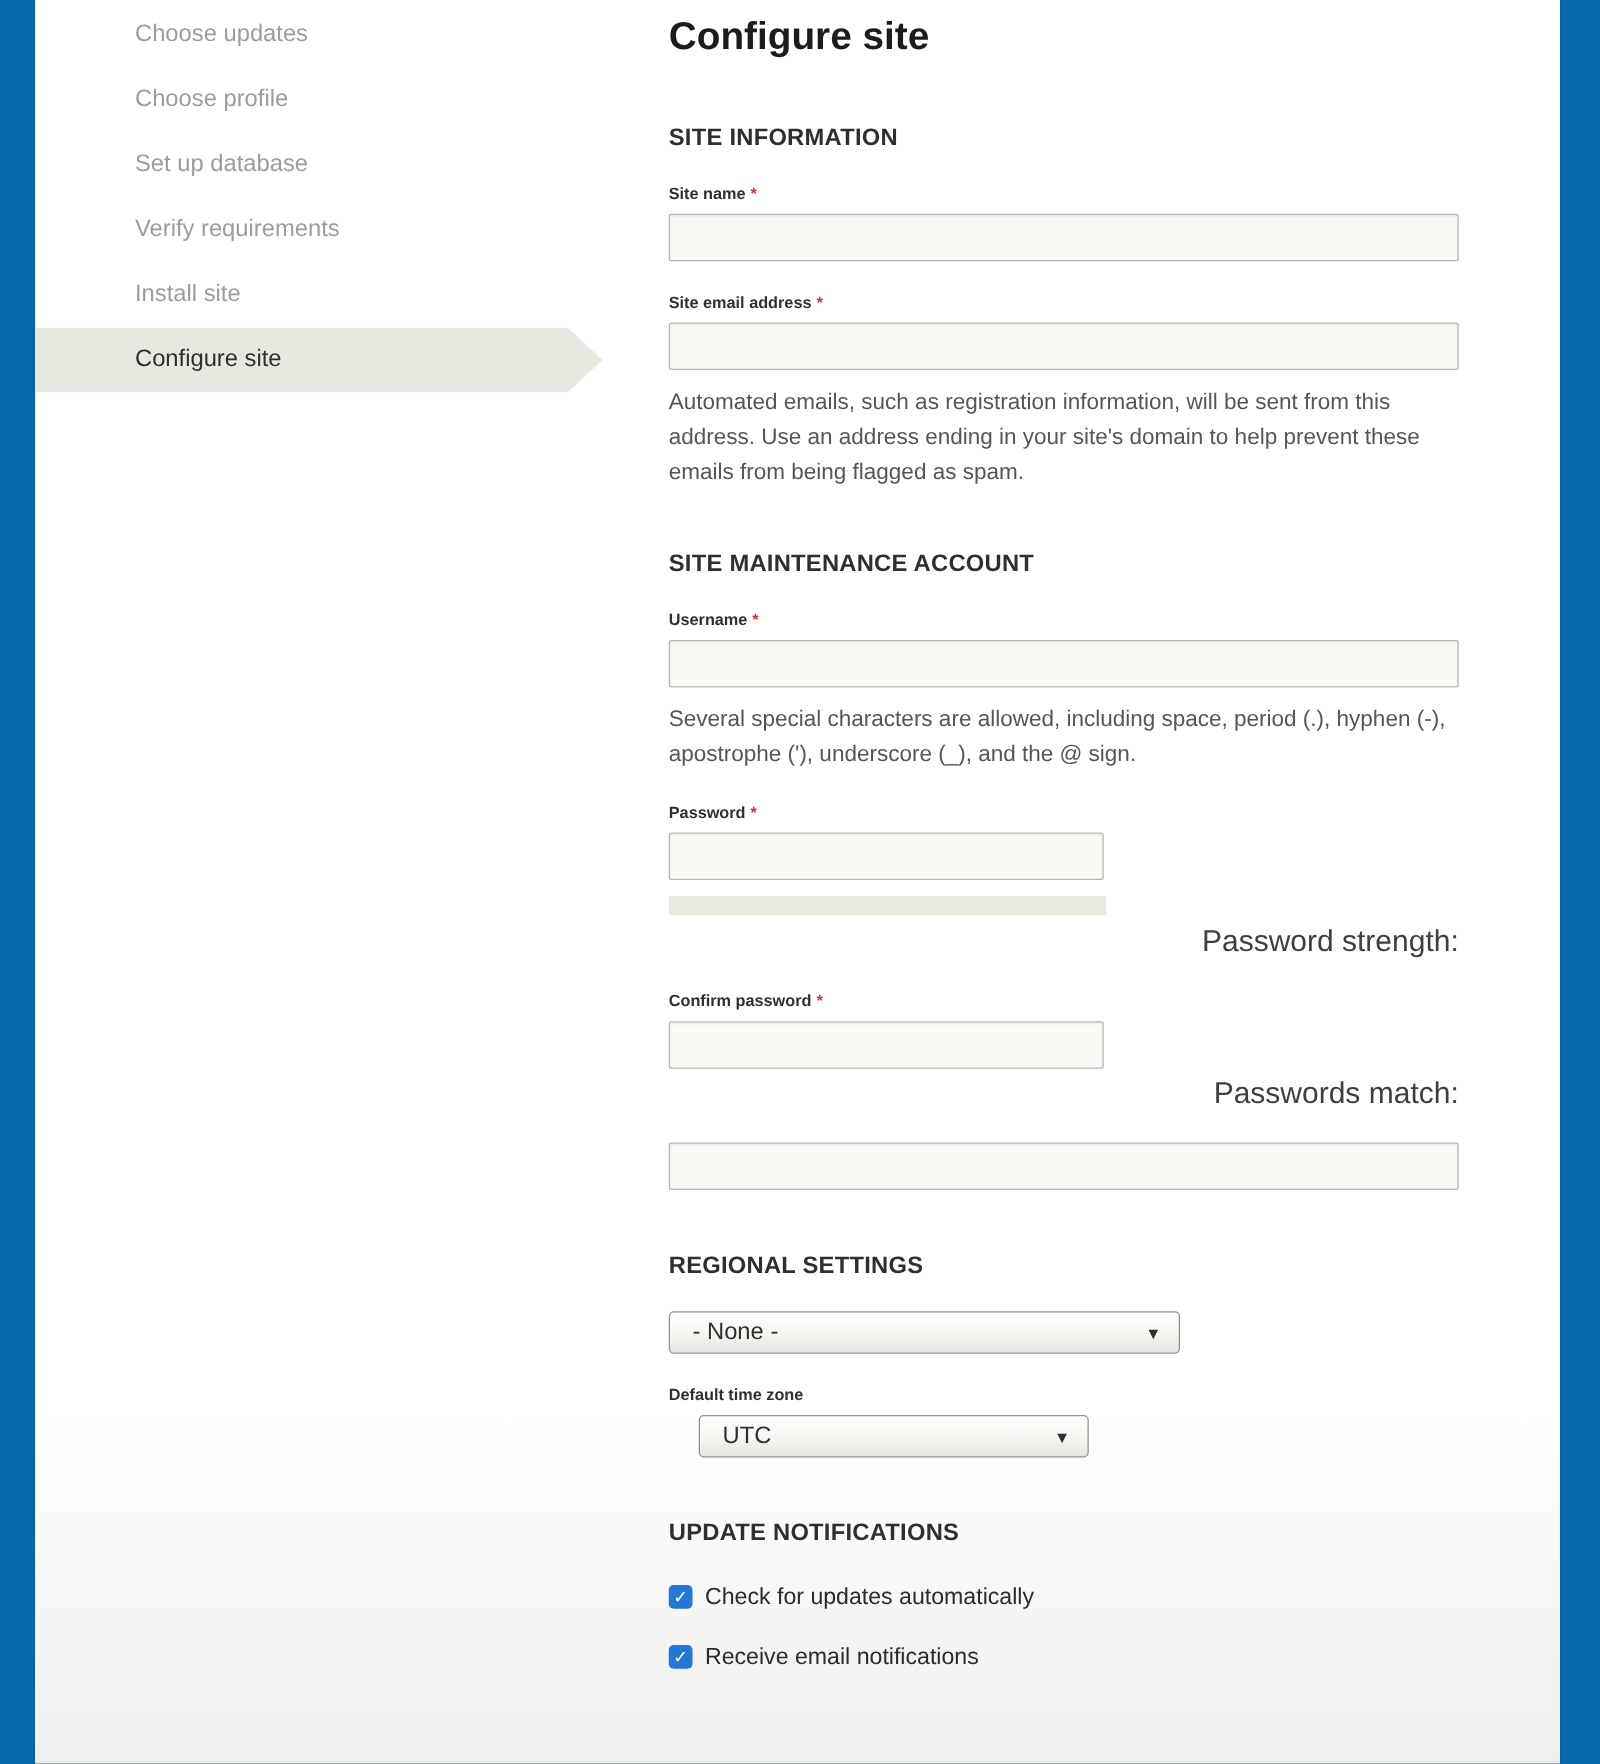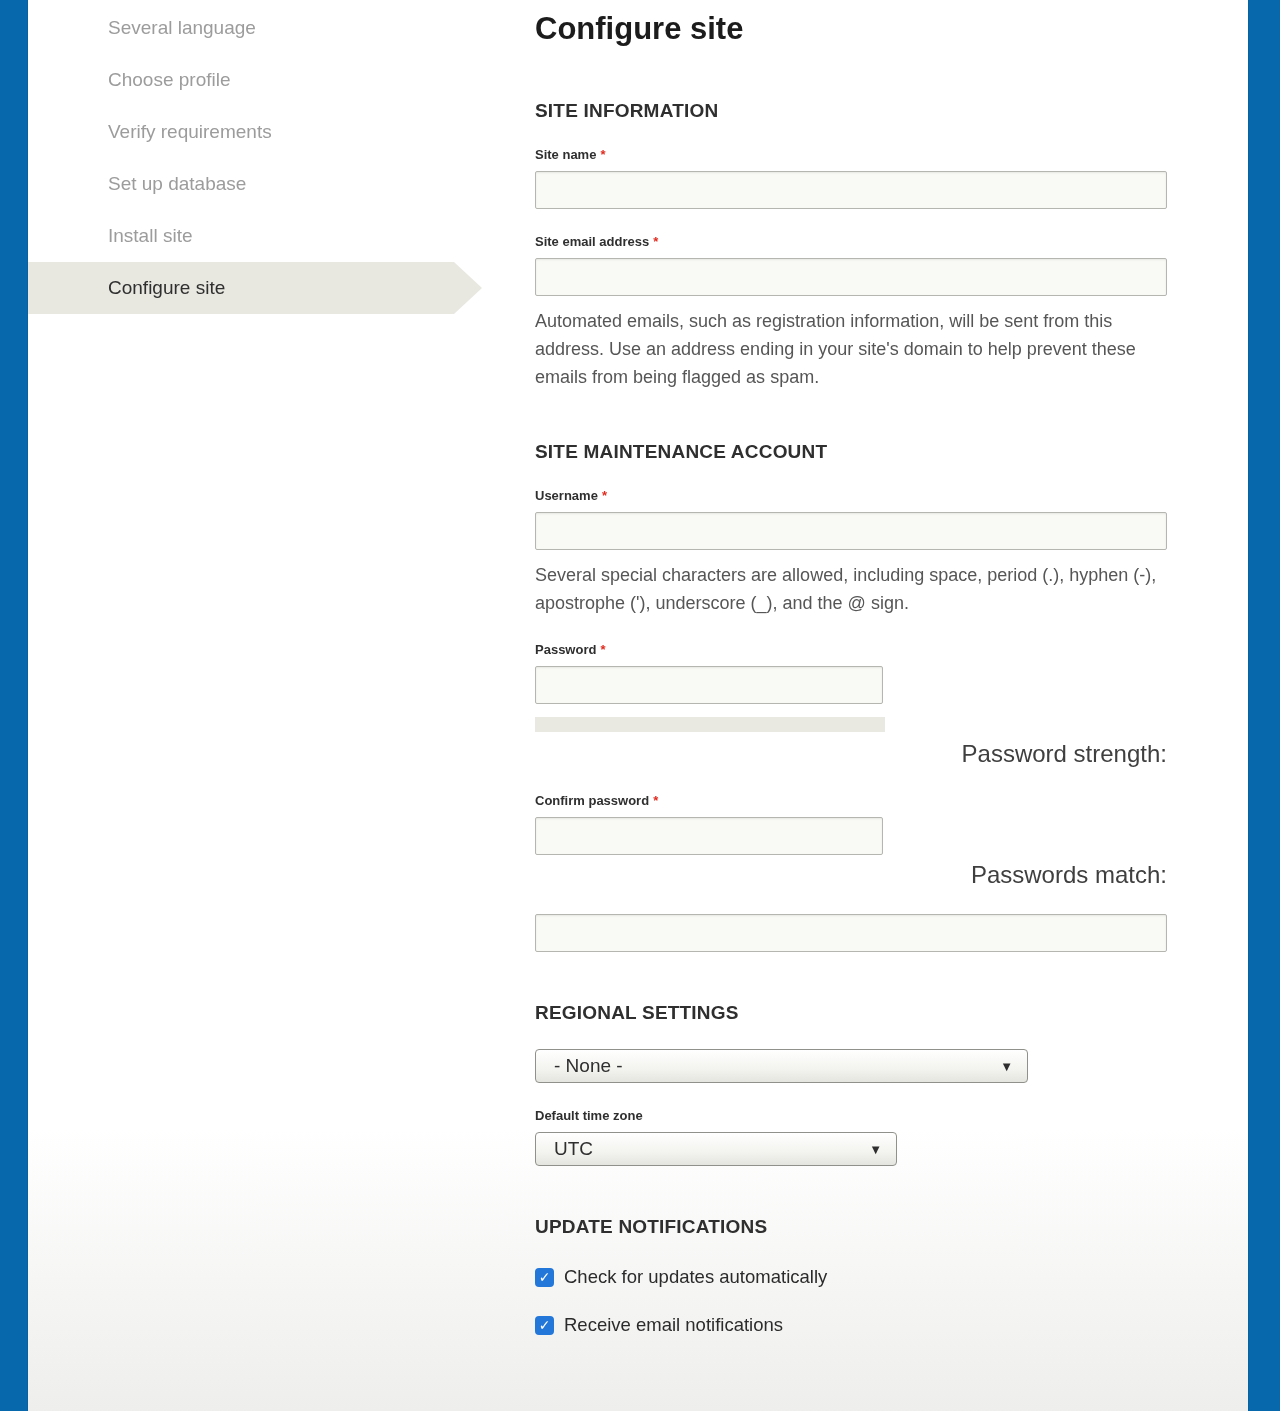--- a/index.html
+++ b/index.html
@@ -70,22 +70,22 @@
     height: 34px;
     border: 1px solid #91918b;
     border-radius: 4px;
     background: linear-gradient(180deg, #ffffff 0%, #f3f3ef 60%, #e5e5e0 100%);
     padding: 0 14px 0 18px;
     font-size: 19px;
     color: #2f2f2f;
     cursor: default;
   }
   .select .arrow { font-size: 13px; color: #2f2f2f; }
-  .select.country { width: 493px; }
-  .select.timezone { width: 362px; }
+  .select.country { width: 409px; }
+  .select.timezone { width: 312px; margin-left: 24px; }
 
   
   .check-row { margin-top: 26px; display: flex; align-items: center; }
   .check-row.first { margin-top: 28px; }
   .checkbox {
     width: 19px; height: 19px;
     border-radius: 4px;
     background: #2277d8;
     display: inline-flex;
     align-items: center;
@@ -95,30 +95,30 @@
   .checkbox .tick { color: #ffffff; font-size: 14px; font-weight: 700; line-height: 1; }
   .check-label { margin-left: 10px; font-size: 18.5px; color: #2b2b2b; }
 </style>
 </head>
 <body>
 
 <div class="card">
 
   <div class="sidebar">
     <div class="step">
-        <span>Several language</span>
+        <span>Choose updates</span>
       </div>
     <div class="step">
         <span>Choose profile</span>
       </div>
     <div class="step">
+        <span>Set up database</span>
+      </div>
+    <div class="step">
         <span>Verify requirements</span>
-      </div>
-    <div class="step">
-        <span>Set up database</span>
       </div>
     <div class="step">
         <span>Install site</span>
       </div>
     <div class="step active">
         <span>Configure site</span>
       </div>
   </div>
 
   <div class="main">

